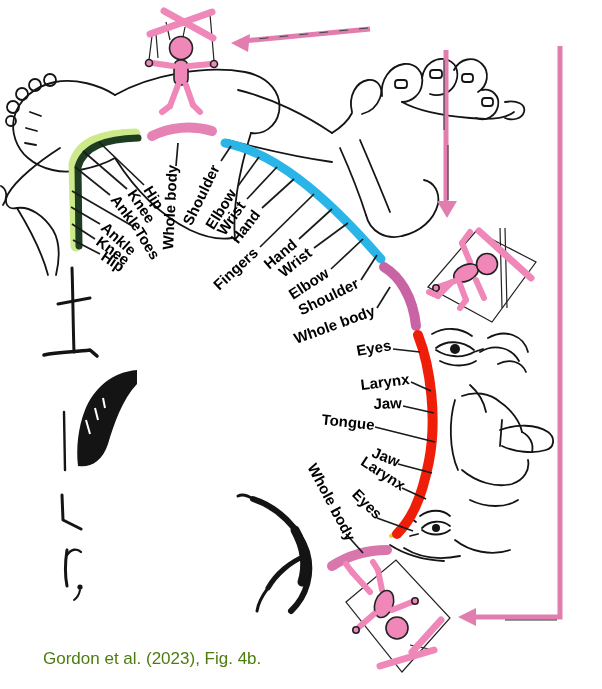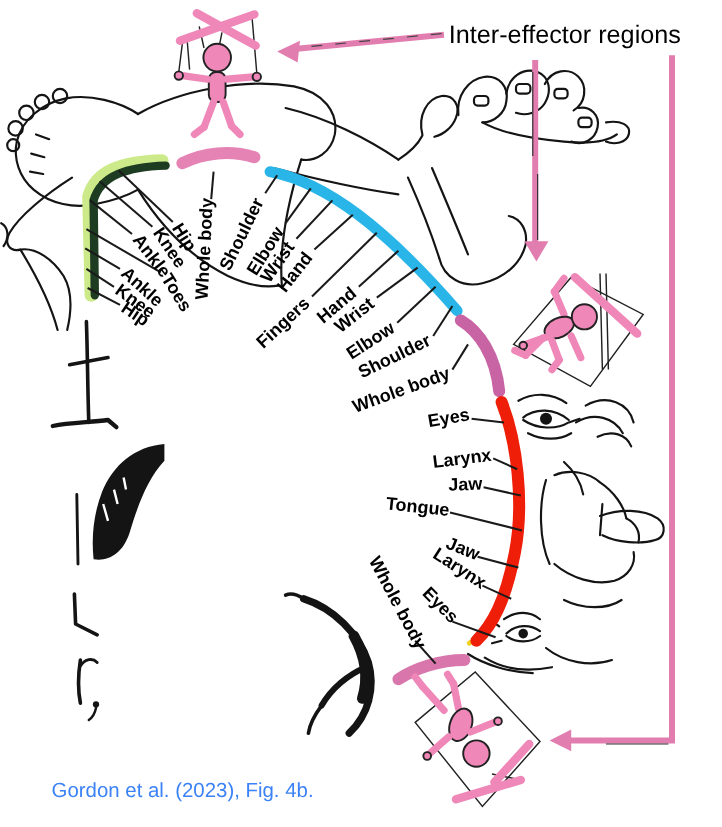--- a/index.html
+++ b/index.html
@@ -1,20 +1,20 @@
 <!DOCTYPE html>
 <html style="--foot-arc-dark-green: #1d3c22; --foot-arc-light-edge: #cdea8a; --arm-arc-cyan: #29b5e8; --face-arc-red: #ee1e09; --red-arc-yellow-tip: #f0d020; --inter-effector-pink-top: #e583b5; --inter-effector-pink-mid: #c964a4; --inter-effector-pink-bottom: #d977ad; --arrow-pink: #e27daf; --puppet-pink: #ef87b8; --ink-black: #141414;"><head>
 <meta charset="utf-8">
 <style>
   html,body{margin:0;padding:0;background:#fff;}
   .stage{position:relative;width:602px;height:689px;background:#ffffff;overflow:hidden;
          font-family:"Liberation Sans",sans-serif;}
   .stage svg{position:absolute;left:0;top:0;}
   .annotation{position:absolute;left:374px;top:18px;font-size:21px;color:#000;white-space:nowrap;}
-  .caption{position:absolute;left:43px;top:649px;font-size:17px;color:#3b82f6;white-space:nowrap;}
+  .caption{position:absolute;left:43px;top:649px;font-size:17px;color:#4d7c0f;white-space:nowrap;}
   .lbl{font-family:"Liberation Sans",sans-serif;font-weight:700;font-size:15px;fill:#000;}
   .ldr{stroke:#1a1a1a;stroke-width:1.7;fill:none;}
   .sk{stroke:var(--ink-black);stroke-width:1.8;fill:none;stroke-linecap:round;stroke-linejoin:round;}
   .skb{stroke:var(--ink-black);fill:none;stroke-linecap:round;stroke-linejoin:round;}
   .st{stroke:#222;stroke-width:1.2;fill:none;}
   .pp{stroke:var(--puppet-pink);stroke-width:6;stroke-linecap:round;fill:none;}
   .pbar{stroke:var(--puppet-pink);stroke-width:7;stroke-linecap:round;fill:none;}
   .ppf{fill:var(--puppet-pink);stroke:#222;stroke-width:1.6;}
   .arc{fill:none;stroke-linecap:round;}
 </style>
@@ -242,16 +242,15 @@
     </g>
     <g>
       <path d="M560,46 L560,617 L472,617" stroke-width="5" fill="none" stroke="#e27daf"></path>
       <path d="M505,620 L557,620" stroke="#333" stroke-width="1" fill="none"></path>
       <polygon points="458,617 476,608 476,626" fill="#e27daf"></polygon>
     </g>
   </g>
 
 </svg>
 
-<div class="annotation">Inter-effector regions</div>
 <div class="caption">Gordon et al. (2023), Fig. 4b.</div>
 
 </div>
 
 </body></html>

